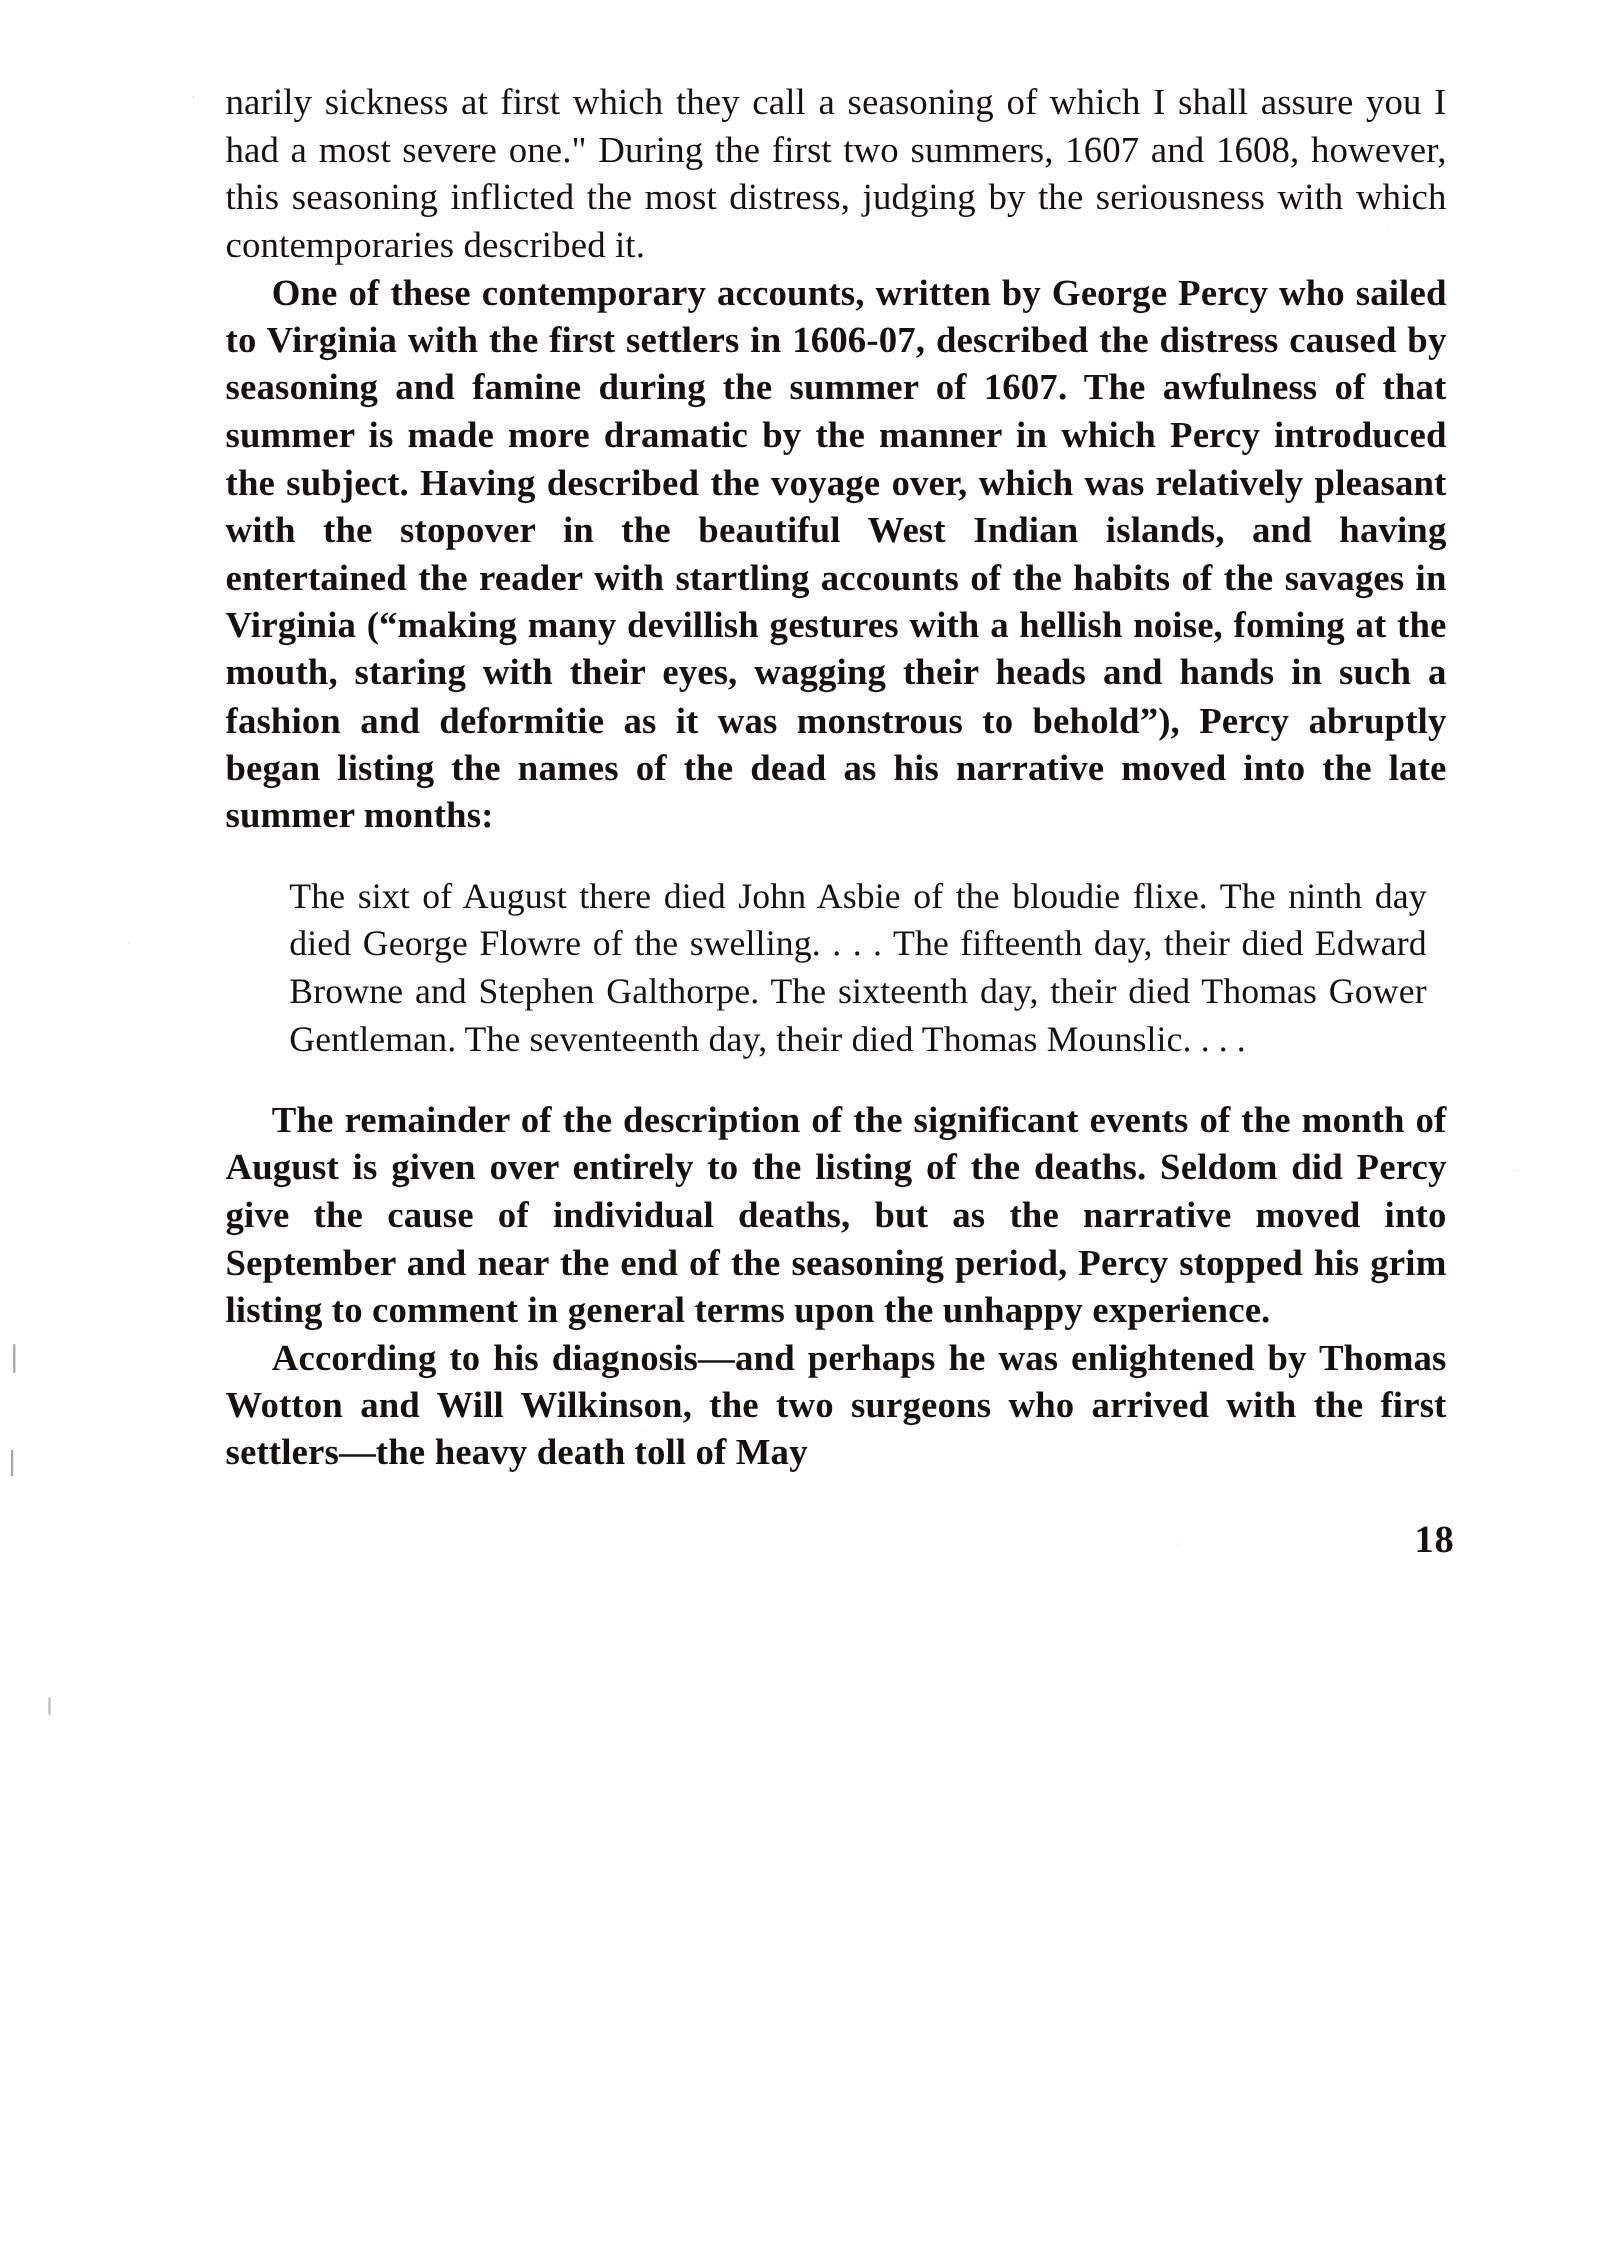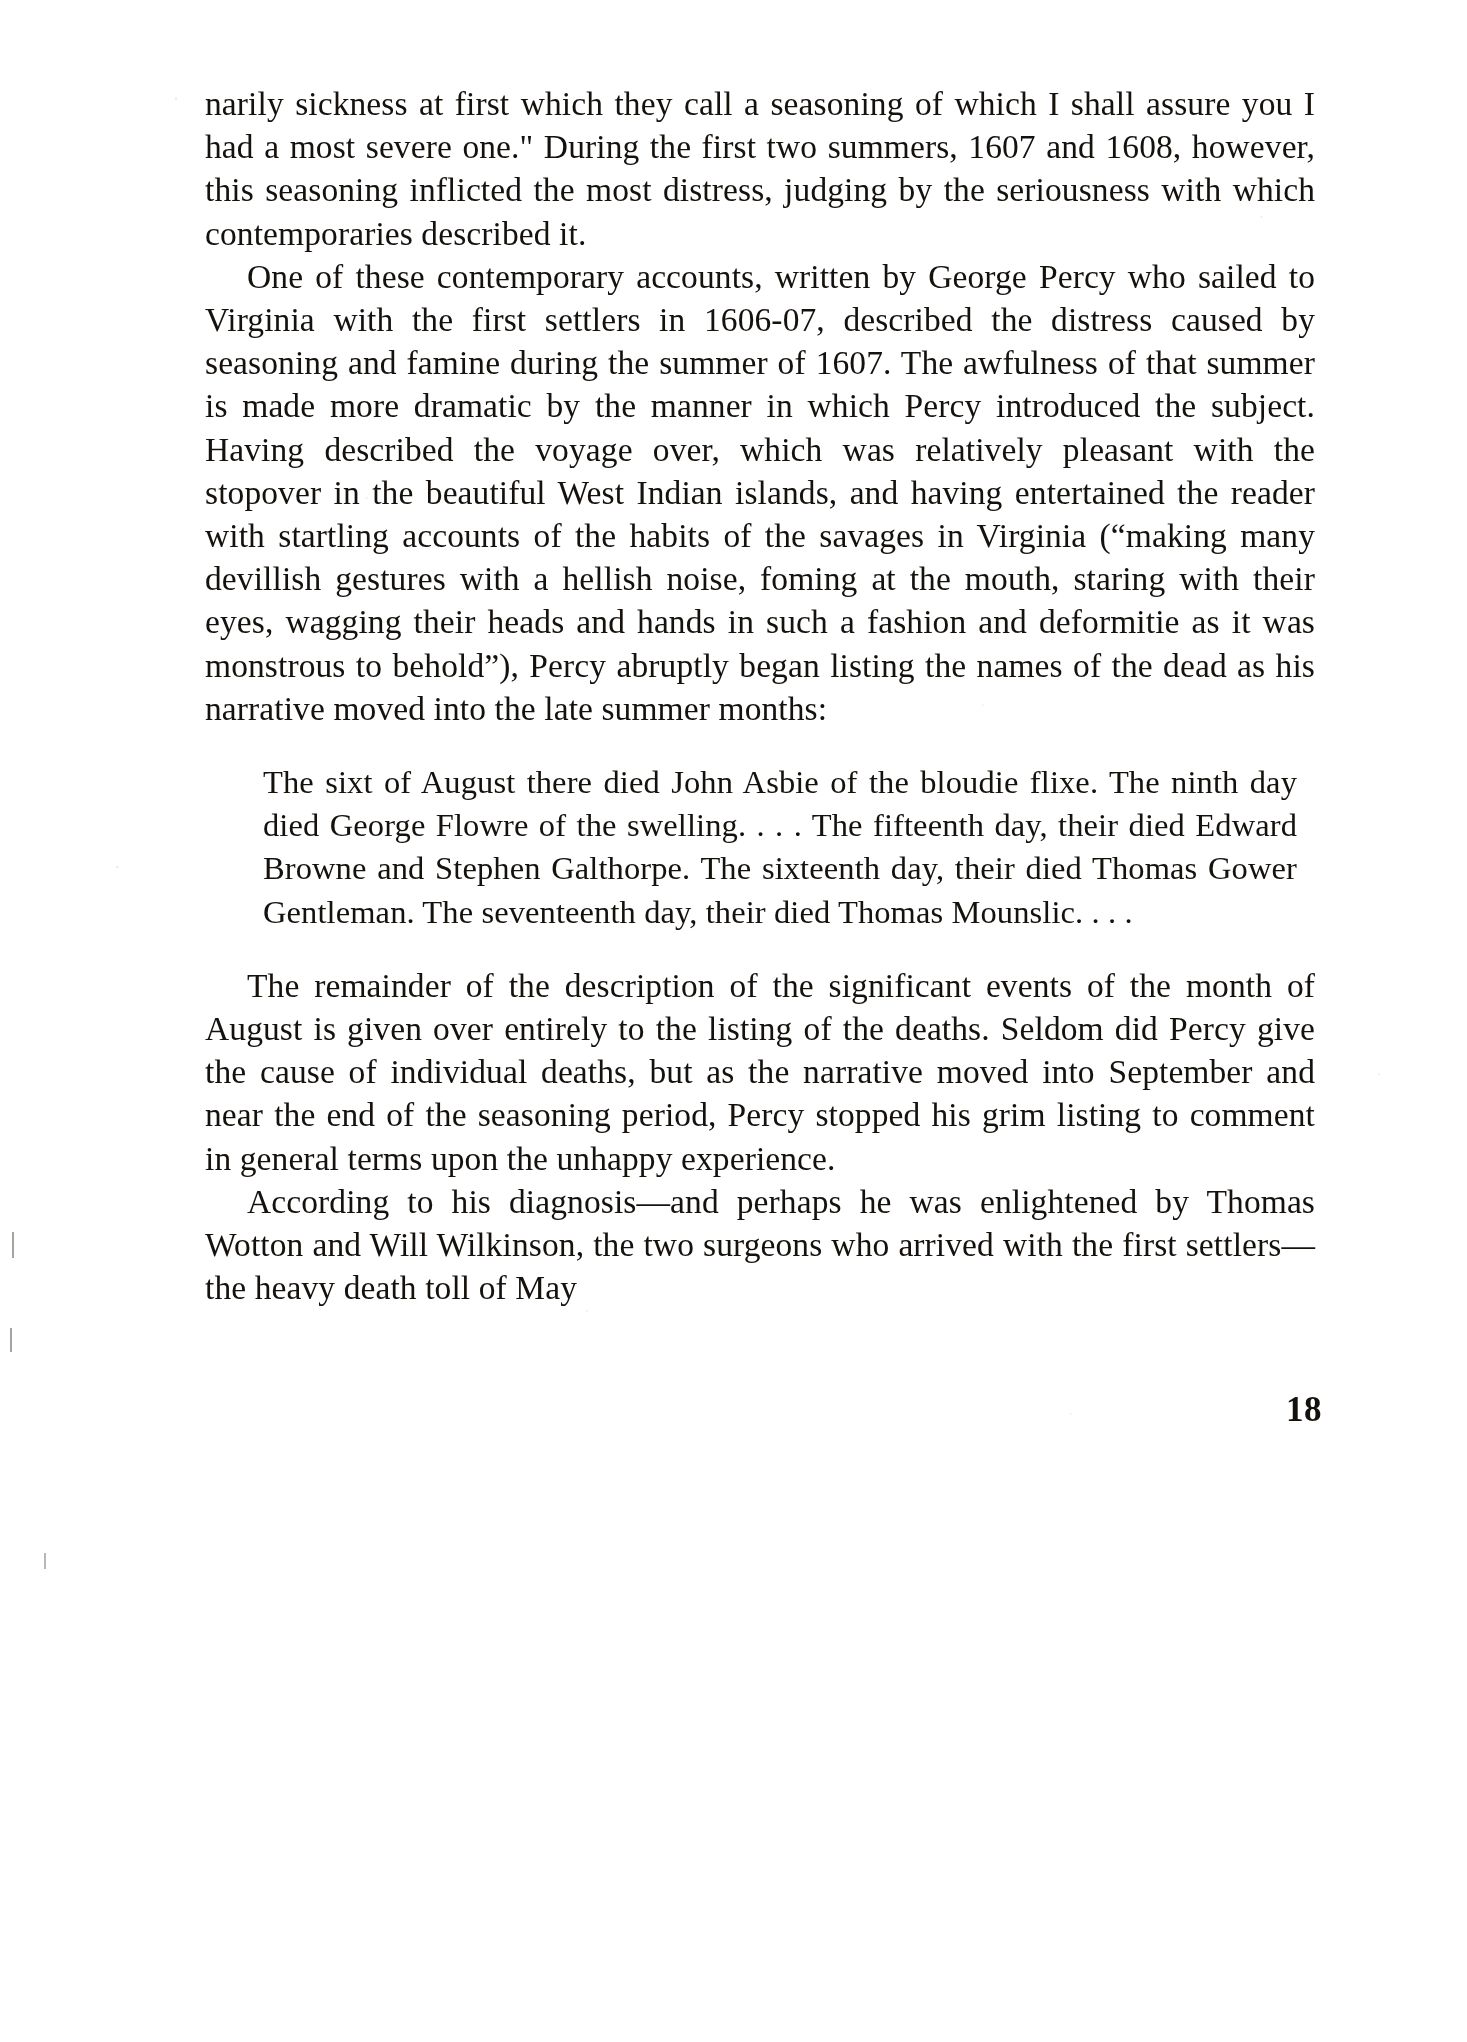--- a/index.html
+++ b/index.html
@@ -29,41 +29,42 @@
       radial-gradient(circle at 94% 72%, rgba(120,110,95,0.10) 0 1.1px, transparent 1.5px),
       radial-gradient(circle at 40% 88%, rgba(120,110,95,0.10) 0 1.0px, transparent 1.4px),
       radial-gradient(circle at 73% 95%, rgba(120,110,95,0.09) 0 1.0px, transparent 1.4px),
       radial-gradient(circle at 55% 21%, rgba(120,110,95,0.08) 0 0.9px, transparent 1.3px),
       radial-gradient(circle at 18% 78%, rgba(120,110,95,0.09) 0 1.0px, transparent 1.4px);
     background-repeat: no-repeat;
     opacity: 0.9;
   }
   .page {
     position: absolute;
-    left: 0; top: 10px;
+    left: 0; top: 0;
     width: 1467px;
     height: 1478px;
     border-radius: 28px;
   }
   .text-block {
     position: absolute;
     left: 205px;
     top: 72px;
     width: 1110px;
   }
   p.body-par {
     margin: 0;
     font-size: 33.5px;
     line-height: 43.2px;
     text-align: justify;
     text-justify: inter-word;
     letter-spacing: 0.1px;
   }
   p.body-par.indent {
     text-indent: 42px;
+    font-weight: bold;
   }
   .quote-block {
     margin: 31px 0 30px 0;
     padding-left: 40px;
     width: 1070px;
   }
   .quote-block p {
     margin: 18px;
     font-size: 32.5px;
     line-height: 43.2px;

